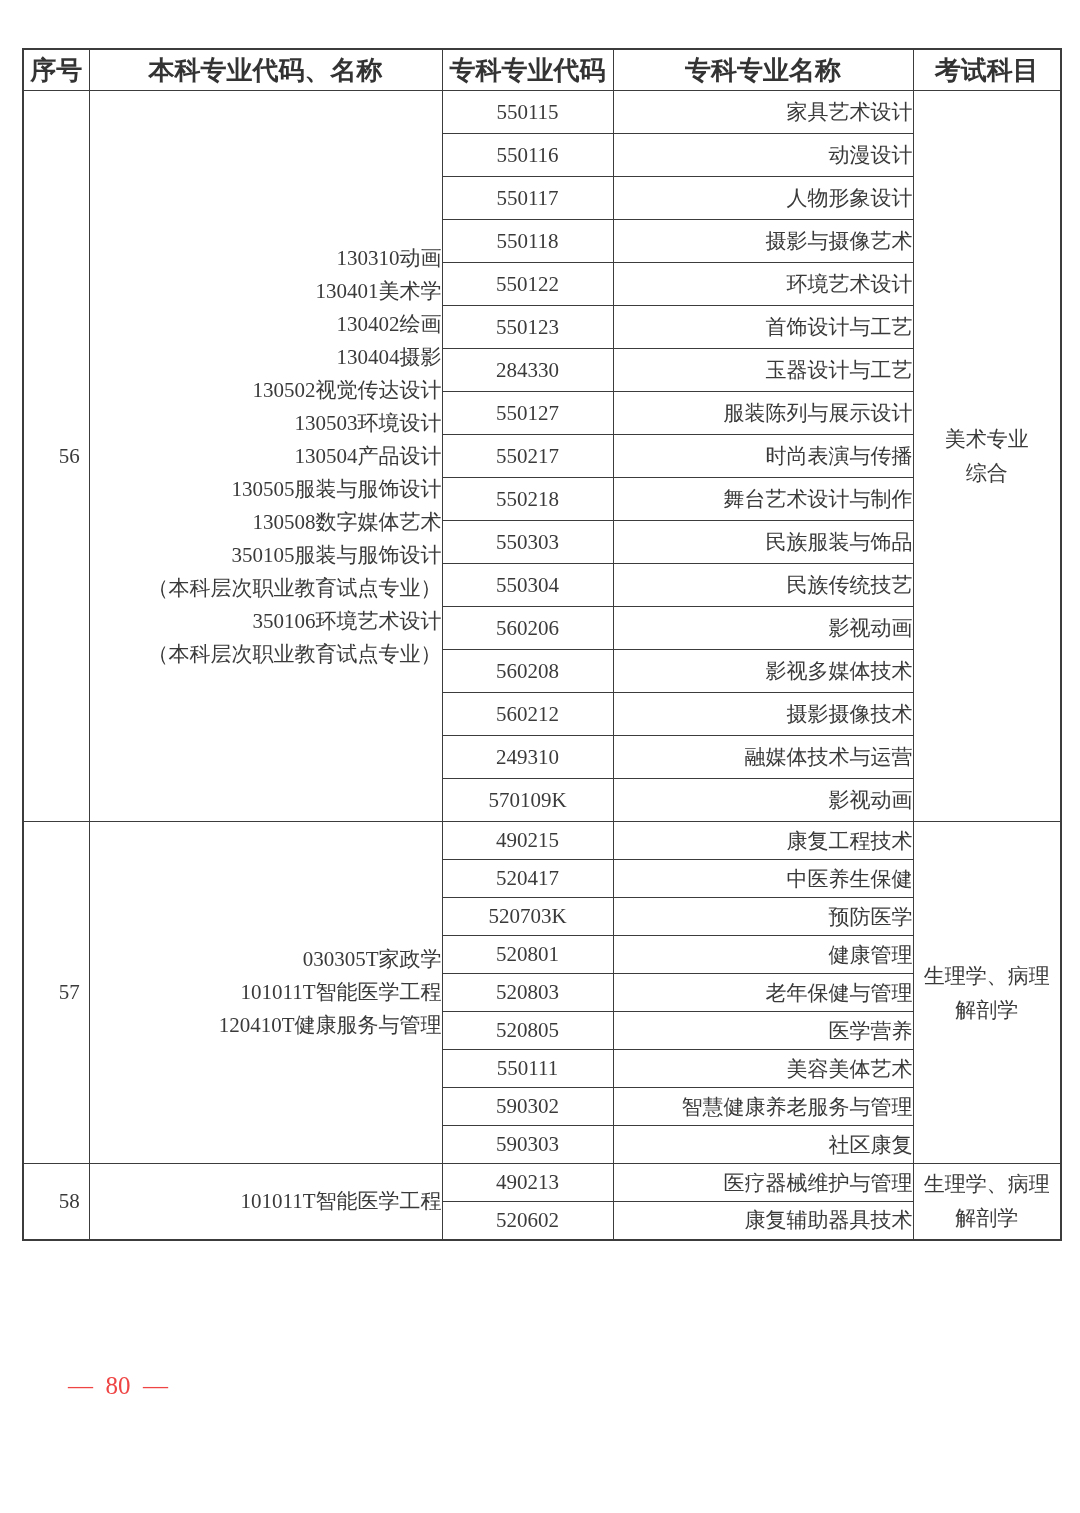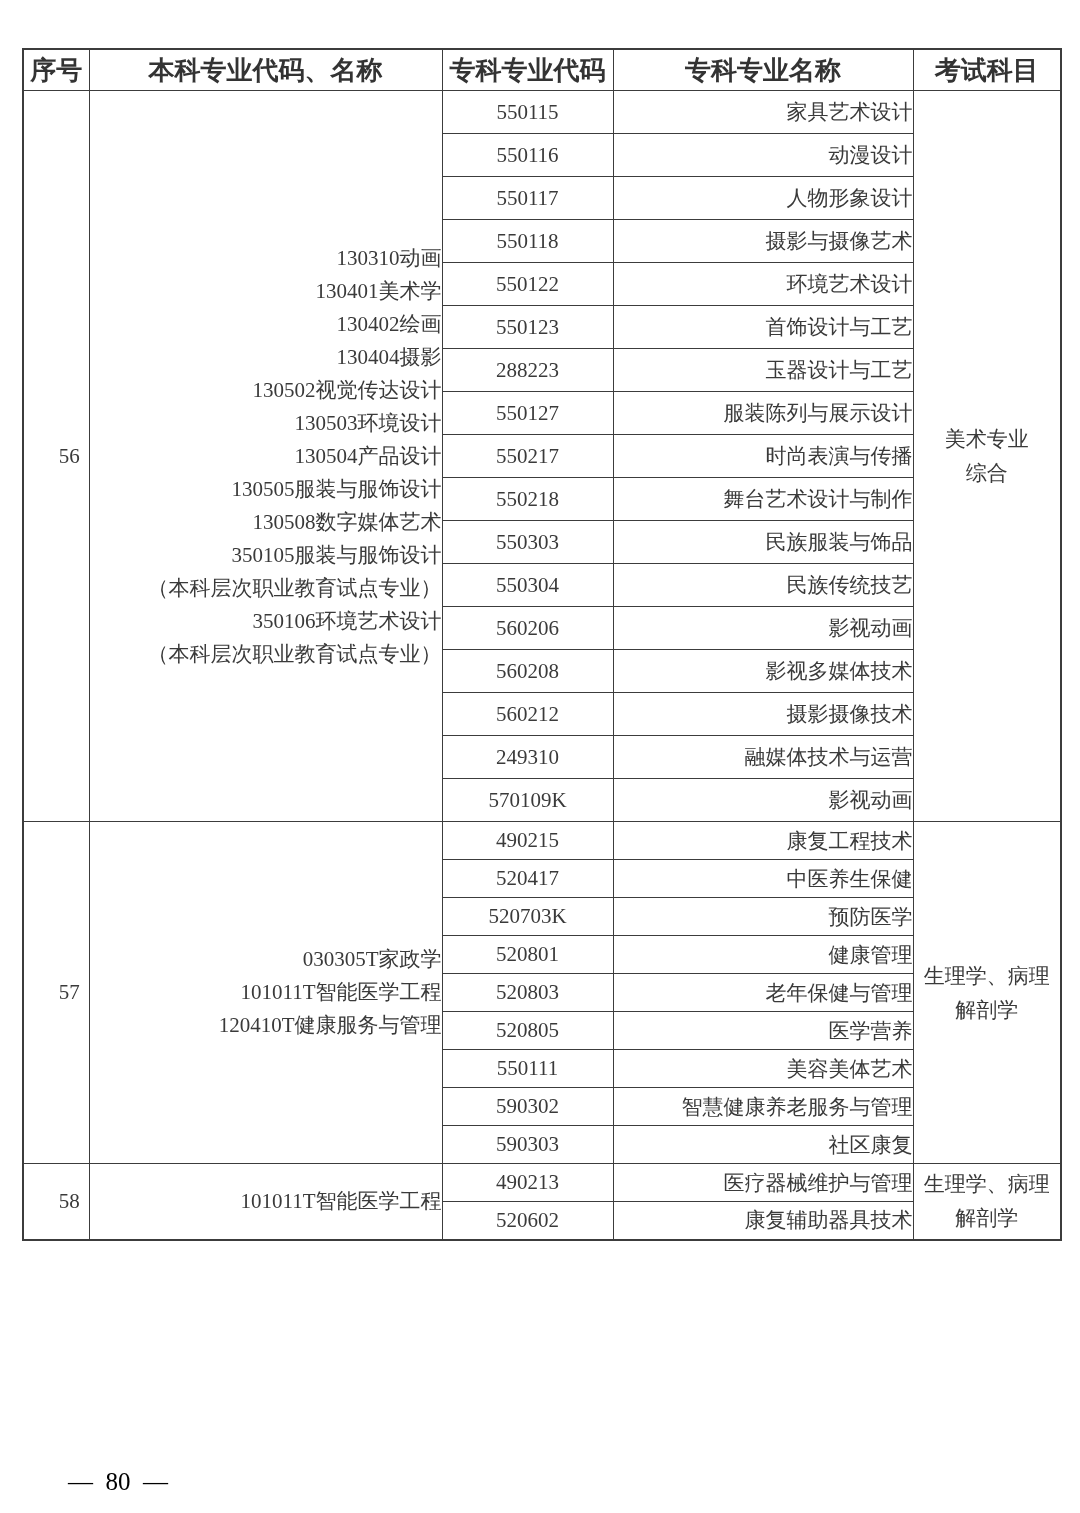--- a/index.html
+++ b/index.html
@@ -69,23 +69,23 @@
   }
   td.exam {
     text-align: center;
   }
   td.exam div {
     line-height: 34px;
   }
   .page-number {
     position: absolute;
     left: 68px;
-    top: 1468px;
+    top: 1372px;
     font-size: 25px;
-    color: #000000;
+    color: #ef4444;
     white-space: pre;
   }
 </style>
 </head>
 <body>
 
 <table class="doc-table">
   <colgroup>
     <col style="width:66px">
     <col style="width:353px">
@@ -127,21 +127,21 @@
       </tr>
       <tr class="g0">
         <td class="code">550122</td>
         <td class="name">环境艺术设计</td>
       </tr>
       <tr class="g0">
         <td class="code">550123</td>
         <td class="name">首饰设计与工艺</td>
       </tr>
       <tr class="g0">
-        <td class="code">288223</td>
+        <td class="code">284330</td>
         <td class="name">玉器设计与工艺</td>
       </tr>
       <tr class="g0">
         <td class="code">550127</td>
         <td class="name">服装陈列与展示设计</td>
       </tr>
       <tr class="g0">
         <td class="code">550217</td>
         <td class="name">时尚表演与传播</td>
       </tr>

